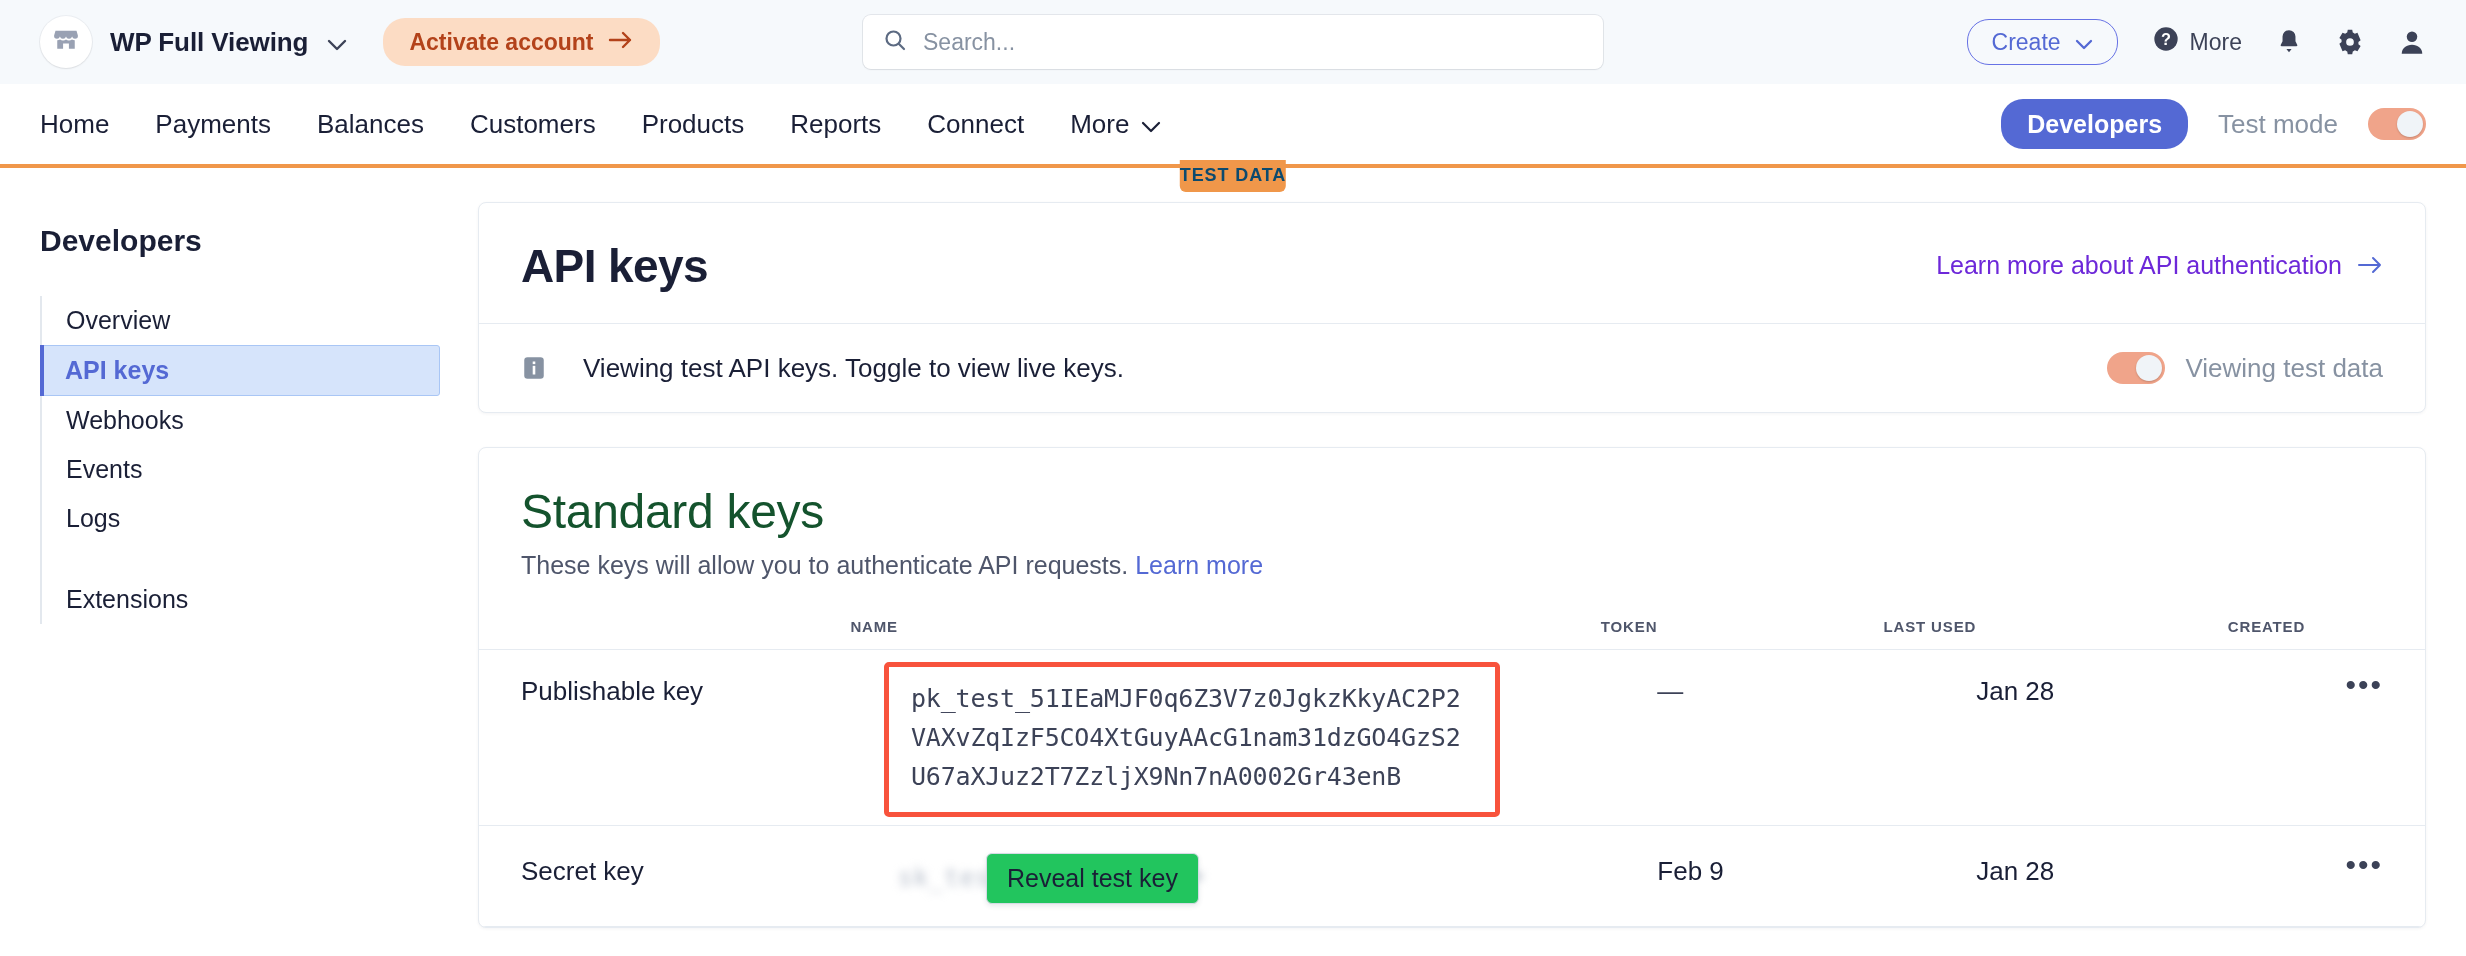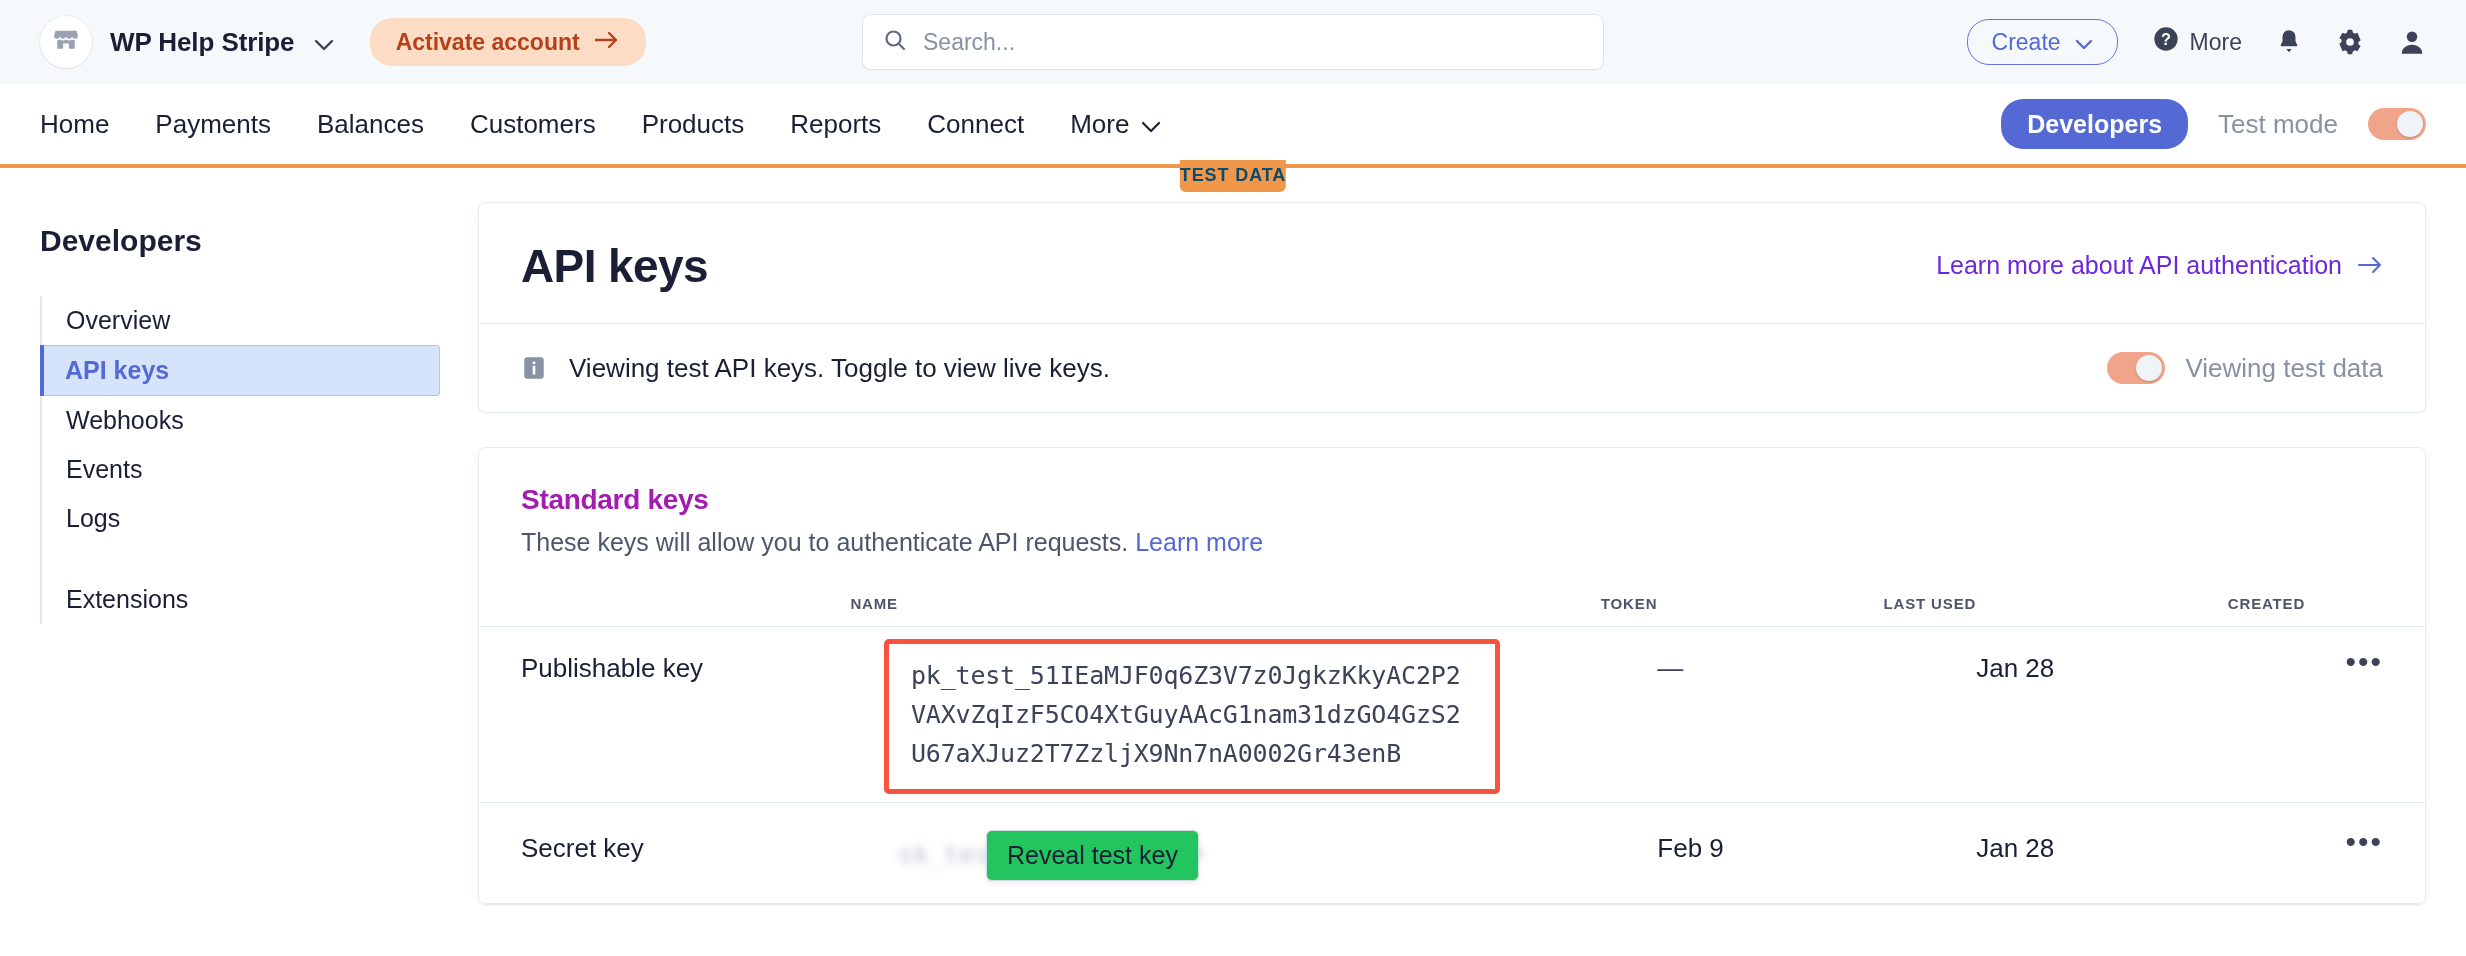--- a/index.html
+++ b/index.html
@@ -242,36 +242,36 @@
     cursor: pointer;
     display: flex; align-items: center; gap: 15px;
     padding-top: 12px;
   }
 
   .banner {
     border-top: 1px solid #e6ebf1;
     display: flex;
     align-items: center;
     padding: 28px 42px;
-    gap: 22px;
+    gap: 36px;
   }
   .info-icon {
     width: 26px; height: 26px;
     flex: none;
   }
   .banner-text { font-size: 26px; color: #1a1f36; }
   .banner-right {
     margin-left: auto;
     display: flex; align-items: center; gap: 20px;
   }
   .banner-right .tlabel { font-size: 26px; color: #8792a2; }
 
   .section-head { padding: 36px 42px 28px; }
   .section-head h3 {
-    font-size: 28px; font-weight: 700; color: #a21caf;
+    font-size: 48px; font-weight: 400; color: #14532d;
     letter-spacing: -0.3px;
   }
   .section-head p {
     margin-top: 12px;
     font-size: 25px; color: #4f566b;
   }
   .section-head p a { color: #5469d4; text-decoration: none; cursor: pointer; }
 
   
   table { width: 100%; border-collapse: collapse; }
@@ -364,21 +364,21 @@
   <div class="acct-logo">
     <span>
       <svg width="28" height="28" viewBox="0 0 24 24" fill="#99a1b3">
         <path d="M3 4h18l1.2 4.2A2.6 2.6 0 0 1 19.7 11a2.6 2.6 0 0 1-2.5-1.9A2.6 2.6 0 0 1 14.6 11a2.6 2.6 0 0 1-2.6-1.9A2.6 2.6 0 0 1 9.4 11a2.6 2.6 0 0 1-2.6-1.9A2.6 2.6 0 0 1 4.3 11 2.6 2.6 0 0 1 1.8 8.2L3 4z"></path>
         <path d="M4.5 12.2v7.3h5v-4.6h5v4.6h5v-7.3a4 4 0 0 1-2.4-.7 4 4 0 0 1-2.6.9 4 4 0 0 1-2.5-.9 4 4 0 0 1-2.5.9 4 4 0 0 1-2.6-.9 4 4 0 0 1-2.4.7z"></path>
       </svg>
     </span>
   </div>
 
   <div class="acct-name">
-    <span>WP Help Stripe</span>
+    <span>WP Full Viewing</span>
     <span class="chev">
       <svg width="20" height="12" viewBox="0 0 20 12" fill="none" stroke="#3c4257" stroke-width="2.4" stroke-linecap="round" stroke-linejoin="round">
           <path d="M2 2l8 8 8-8"></path>
         </svg>
     </span>
   </div>
 
   <button class="activate-btn">
     <span>Activate account</span>
     <span>

